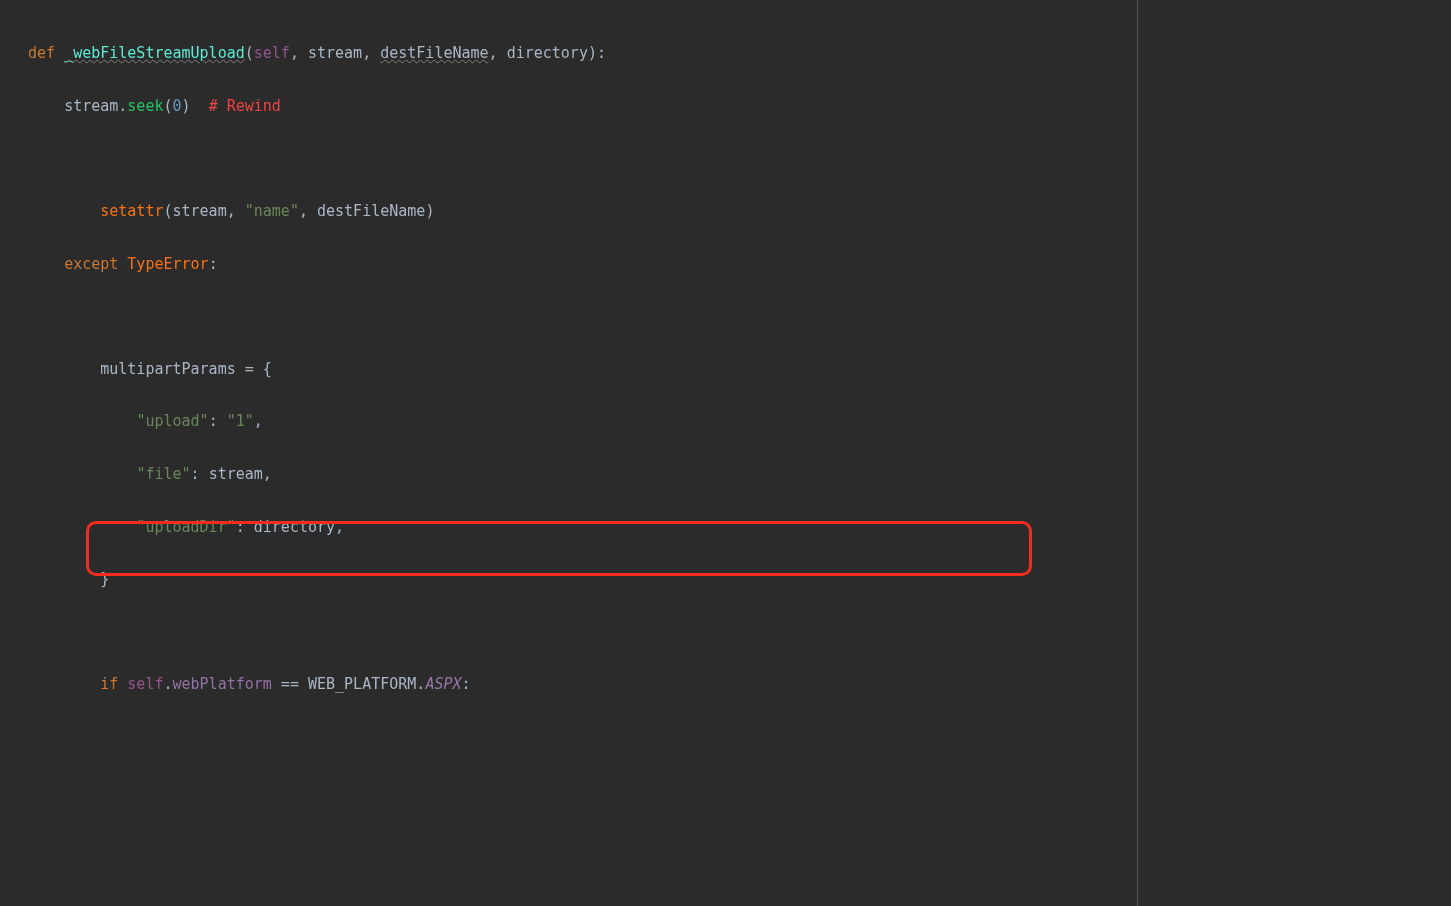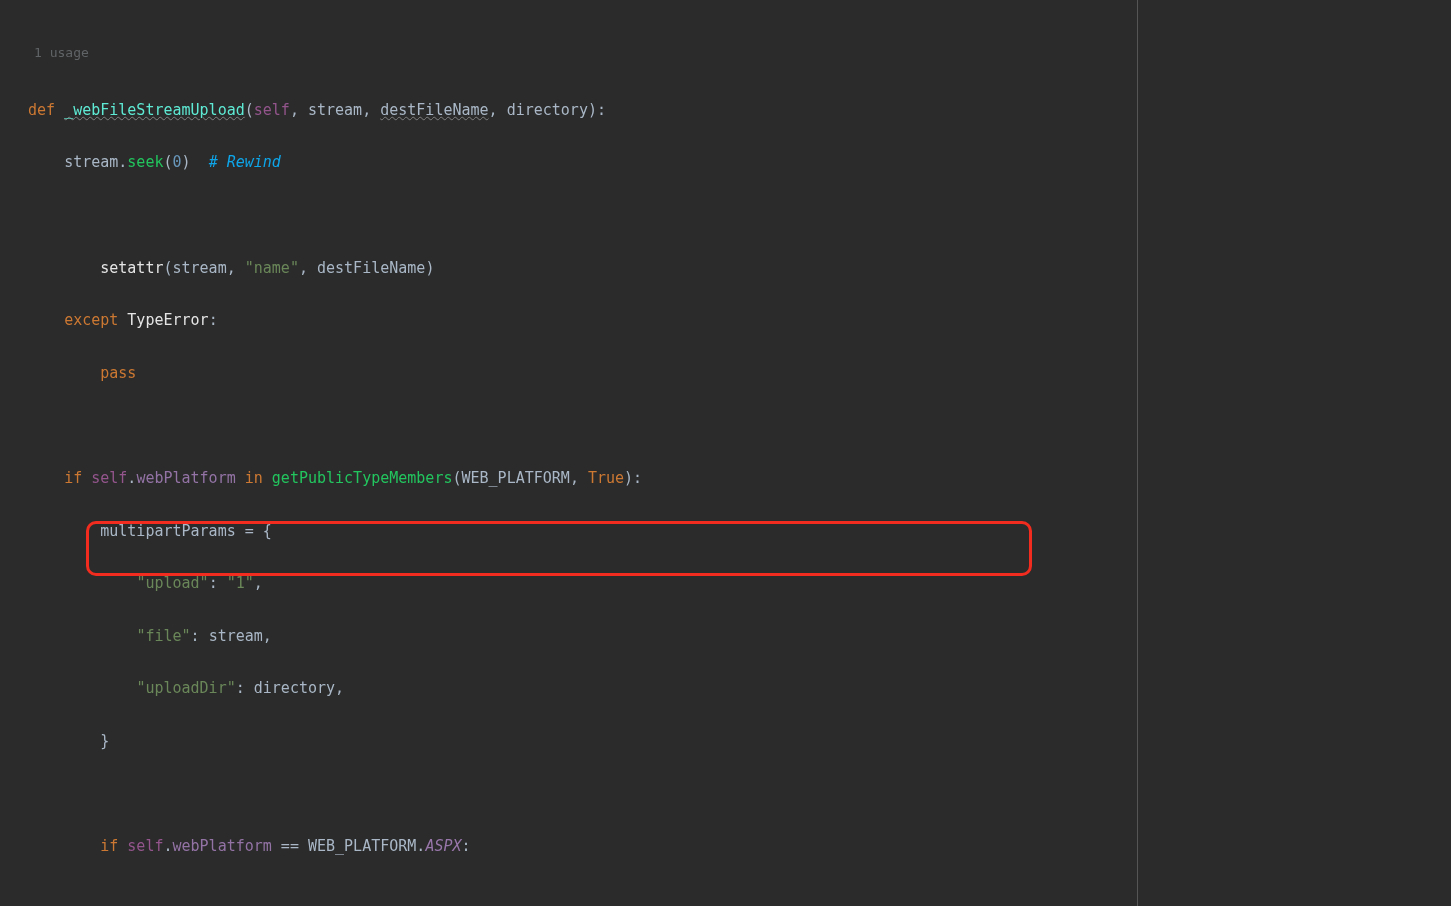--- a/index.html
+++ b/index.html
@@ -33,24 +33,24 @@
     padding-left: 6px;
     margin-bottom: 4px;
   }
   .line { }
   .kw { color: #cc7832; }          
   .fn-def { color: #5eead4; }      
   .self { color: #94558d; margin-top: 24px; }        
   .param { color: #a9b7c6; }
   .paren { color: #a9b7c6; }
   .call { color: #22c55e; }        
-  .call-blue { color: #e5e5e5; }   
+  .call-blue { color: #f97316; }   
   .num { color: #6897bb; }
   .str { color: #6a8759; }
-  .comment { color: #0ea5e9; font-style: italic; }
+  .comment { color: #ef4444; }
   .const { color: #9876aa; font-style: italic; }
   .field { color: #9373a5; }
   .underline-wavy {
     text-decoration-line: underline;
     text-decoration-style: wavy;
     text-decoration-color: #808080;
     text-decoration-thickness: 1px;
   }       
   .highlight-box {
     position: absolute;
@@ -62,29 +62,26 @@
     border-radius: 10px;
     pointer-events: none;
   }
 </style>
 </head>
 <body>
 
 <div class="right-border"></div>
 
 <div class="editor">
-<div class="usage-hint">1 usage</div>
 <div class="line"><span class="kw">def</span> <span class="fn-def underline-wavy">_webFileStreamUpload</span><span class="paren">(</span><span class="self">self</span><span>, </span><span class="param">stream</span><span>, </span><span class="param underline-wavy">destFileName</span><span>, </span><span class="param">directory</span><span class="paren">):</span></div>
 <div class="line">    <span>stream</span><span>.</span><span class="call">seek</span><span>(</span><span class="num">0</span><span>)</span>  <span class="comment"># Rewind</span></div>
 <div class="line">&nbsp;</div>
 <div class="line">        <span class="call-blue">setattr</span><span>(</span><span>stream</span><span>, </span><span class="str">"name"</span><span>, </span><span>destFileName</span><span>)</span></div>
 <div class="line">    <span class="kw">except</span> <span class="call-blue">TypeError</span><span>:</span></div>
-<div class="line">        <span class="kw">pass</span></div>
 <div class="line">&nbsp;</div>
-<div class="line">    <span class="kw">if</span> <span class="self">self</span><span>.</span><span class="field">webPlatform</span> <span class="kw">in</span> <span class="call">getPublicTypeMembers</span><span>(</span><span>WEB_PLATFORM</span><span>, </span><span class="kw">True</span><span>):</span></div>
 <div class="line">        <span>multipartParams</span><span> = {</span></div>
 <div class="line">            <span class="str">"upload"</span><span>: </span><span class="str">"1"</span><span>,</span></div>
 <div class="line">            <span class="str">"file"</span><span>: </span><span>stream</span><span>,</span></div>
 <div class="line">            <span class="str">"uploadDir"</span><span>: </span><span>directory</span><span>,</span></div>
 <div class="line">        <span>}</span></div>
 <div class="line">&nbsp;</div>
 <div class="line">        <span class="kw">if</span> <span class="self">self</span><span>.</span><span class="field">webPlatform</span><span> == </span><span>WEB_PLATFORM</span><span>.</span><span class="const">ASPX</span><span>:</span></div>
 
 
 

